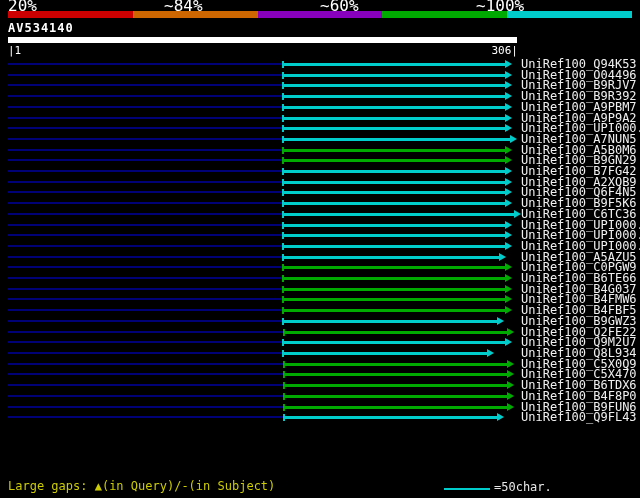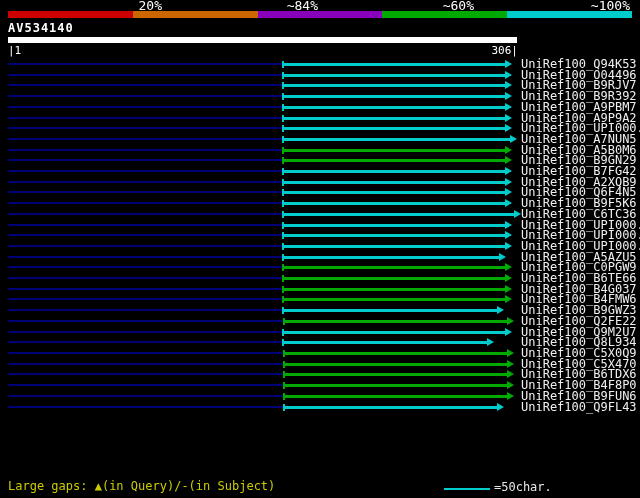--- a/index.html
+++ b/index.html
@@ -1,19 +1,19 @@
 <!DOCTYPE html>
 <html><head>
 <meta charset="utf-8">
 <style>
   html,body{margin:0;padding:0;background:#000;}
   .screen{position:relative;width:640px;height:498px;background:#000;overflow:hidden;
           font-family:"DejaVu Sans Mono","Liberation Mono",monospace;color:#fff;}
   .scale-labels{position:absolute;left:8px;top:0;width:624px;display:flex;}
-  .scale-cell{flex:1;text-align:right;font-size:13px;line-height:11px;color:#fff;padding-right:2px;}
+  .scale-cell{flex:1;text-align:left;font-size:16px;line-height:11px;color:#fff;padding-right:2px;}
   .scale-bar{position:absolute;left:8px;top:11px;width:624px;height:7px;display:flex;}
   .scale-seg{flex:1;height:100%;}
   .query-name{position:absolute;left:8px;top:22px;font-size:12px;line-height:13px;font-weight:bold;letter-spacing:1px;}
   .query-bar{position:absolute;left:8px;top:37px;width:509px;height:6px;background:#fff;}
   .q-start{position:absolute;left:8px;top:45px;font-size:11px;line-height:11px;}
   .q-end{position:absolute;left:400px;top:45px;width:118px;text-align:right;font-size:11px;line-height:11px;}
   .hits{position:absolute;left:0;top:59px;width:640px;}
   .hit-row{position:relative;height:10.71px;}
   .qline{position:absolute;left:8px;top:4px;height:2px;}
   .tick{position:absolute;top:2px;width:2px;height:7px;}
@@ -206,20 +206,27 @@
       </div>
       <div class="hit-row">
         <div class="qline" style="width: 273.692px; background: rgb(0, 0, 119);"></div>
         <div class="tick" style="left: 281.692px; background: rgb(0, 170, 0);"></div>
         <div class="bar" style="left: 281.692px; width: 223.626px; background: rgb(0, 170, 0);"></div>
         <div class="arrow" style="left: 505.318px; border-left-color: rgb(0, 170, 0);"></div>
         <span class="hit-label">UniRef100_B4FMW6</span>
       </div>
       <div class="hit-row">
         <div class="qline" style="width: 273.692px; background: rgb(0, 0, 119);"></div>
+        <div class="tick" style="left: 281.692px; background: rgb(0, 170, 0);"></div>
+        <div class="bar" style="left: 281.692px; width: 223.626px; background: rgb(0, 170, 0);"></div>
+        <div class="arrow" style="left: 505.318px; border-left-color: rgb(0, 170, 0);"></div>
+        <span class="hit-label">UniRef100_B4FBF5</span>
+      </div>
+      <div class="hit-row">
+        <div class="qline" style="width: 273.692px; background: rgb(0, 0, 119);"></div>
         <div class="tick" style="left: 281.692px; background: rgb(0, 204, 204);"></div>
         <div class="bar" style="left: 281.692px; width: 215.282px; background: rgb(0, 204, 204);"></div>
         <div class="arrow" style="left: 496.974px; border-left-color: rgb(0, 204, 204);"></div>
         <span class="hit-label">UniRef100_B9GWZ3</span>
       </div>
       <div class="hit-row">
         <div class="qline" style="width: 275.361px; background: rgb(0, 0, 119);"></div>
         <div class="tick" style="left: 283.361px; background: rgb(0, 170, 0);"></div>
         <div class="bar" style="left: 283.361px; width: 223.626px; background: rgb(0, 170, 0);"></div>
         <div class="arrow" style="left: 506.987px; border-left-color: rgb(0, 170, 0);"></div>

